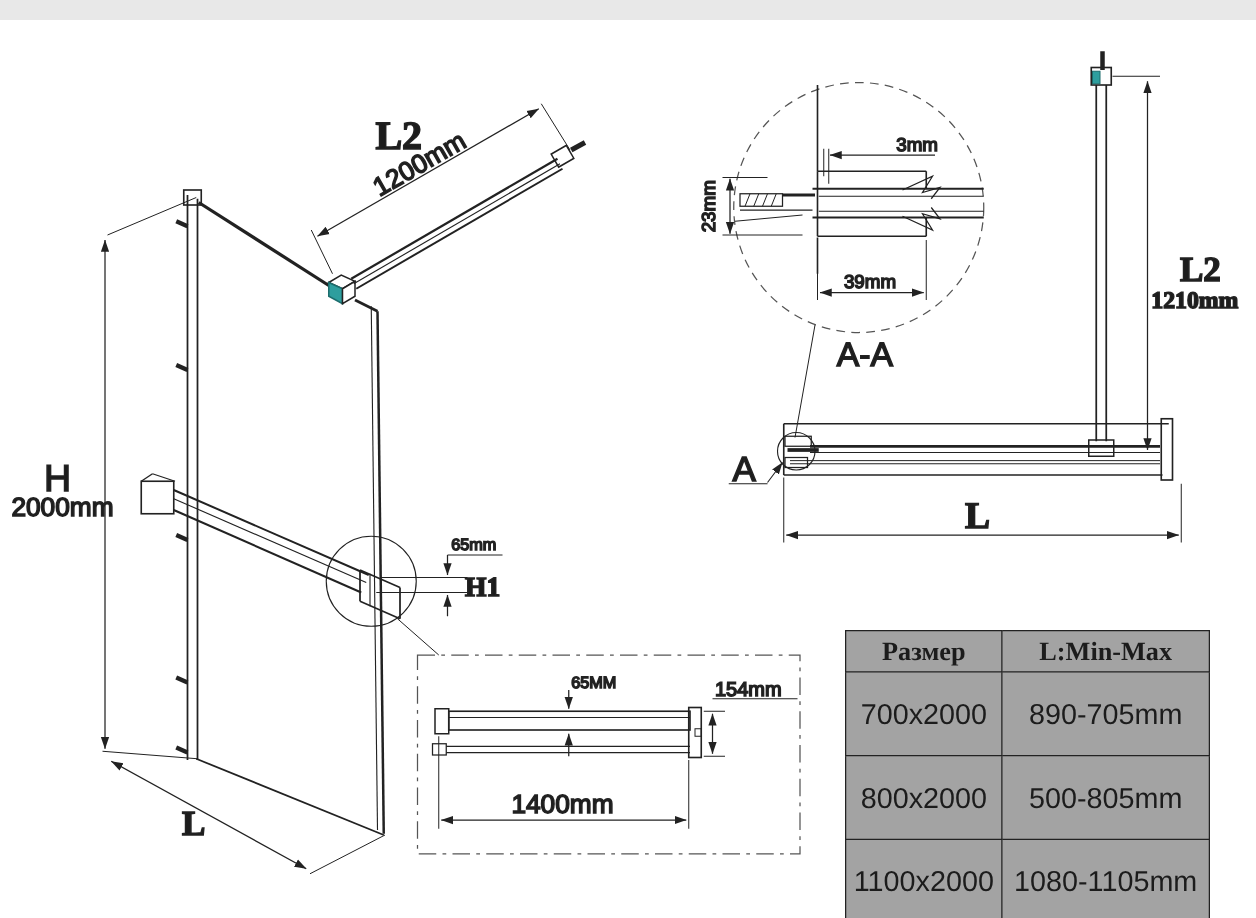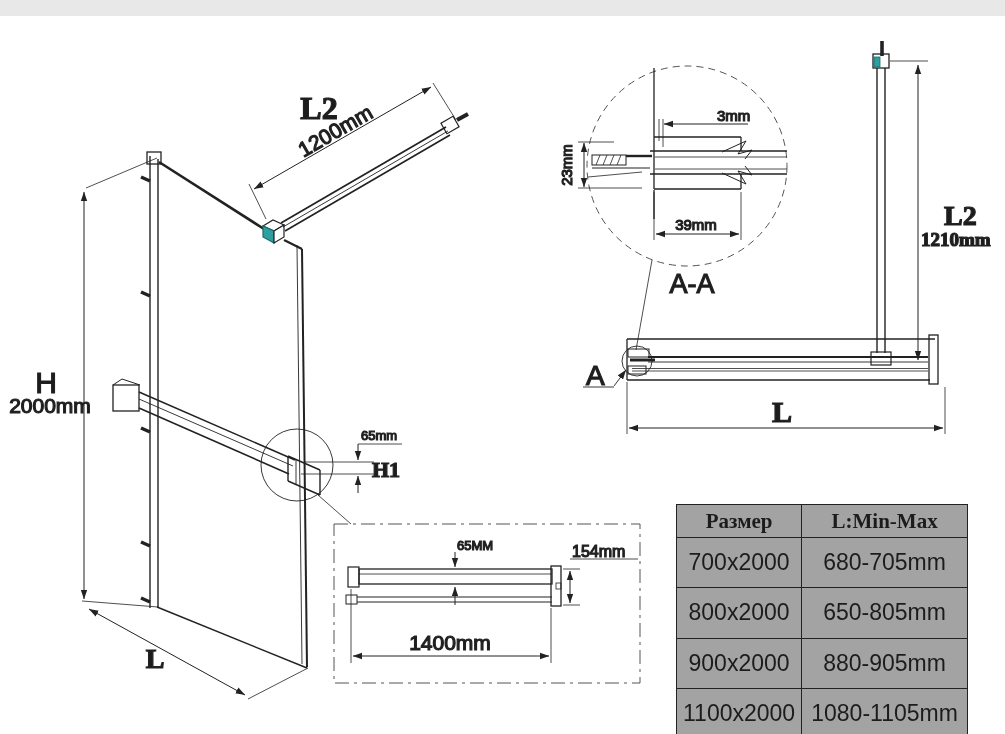--- a/index.html
+++ b/index.html
@@ -278,29 +278,25 @@
       </colgroup>
   <thead>
     <tr>
       <th>Размер</th>
       <th>L:Min-Max</th>
     </tr>
   </thead>
   <tbody>
     <tr>
       <td>700x2000</td>
-      <td>680-705mm</td>
+      <td>890-705mm</td>
     </tr>
     <tr>
       <td>800x2000</td>
-      <td>650-805mm</td>
-    </tr>
-    <tr>
-      <td>900x2000</td>
-      <td>880-905mm</td>
+      <td>500-805mm</td>
     </tr>
     <tr>
       <td>1100x2000</td>
       <td>1080-1105mm</td>
     </tr>
   </tbody>
 </table>
 
 </div>
 

